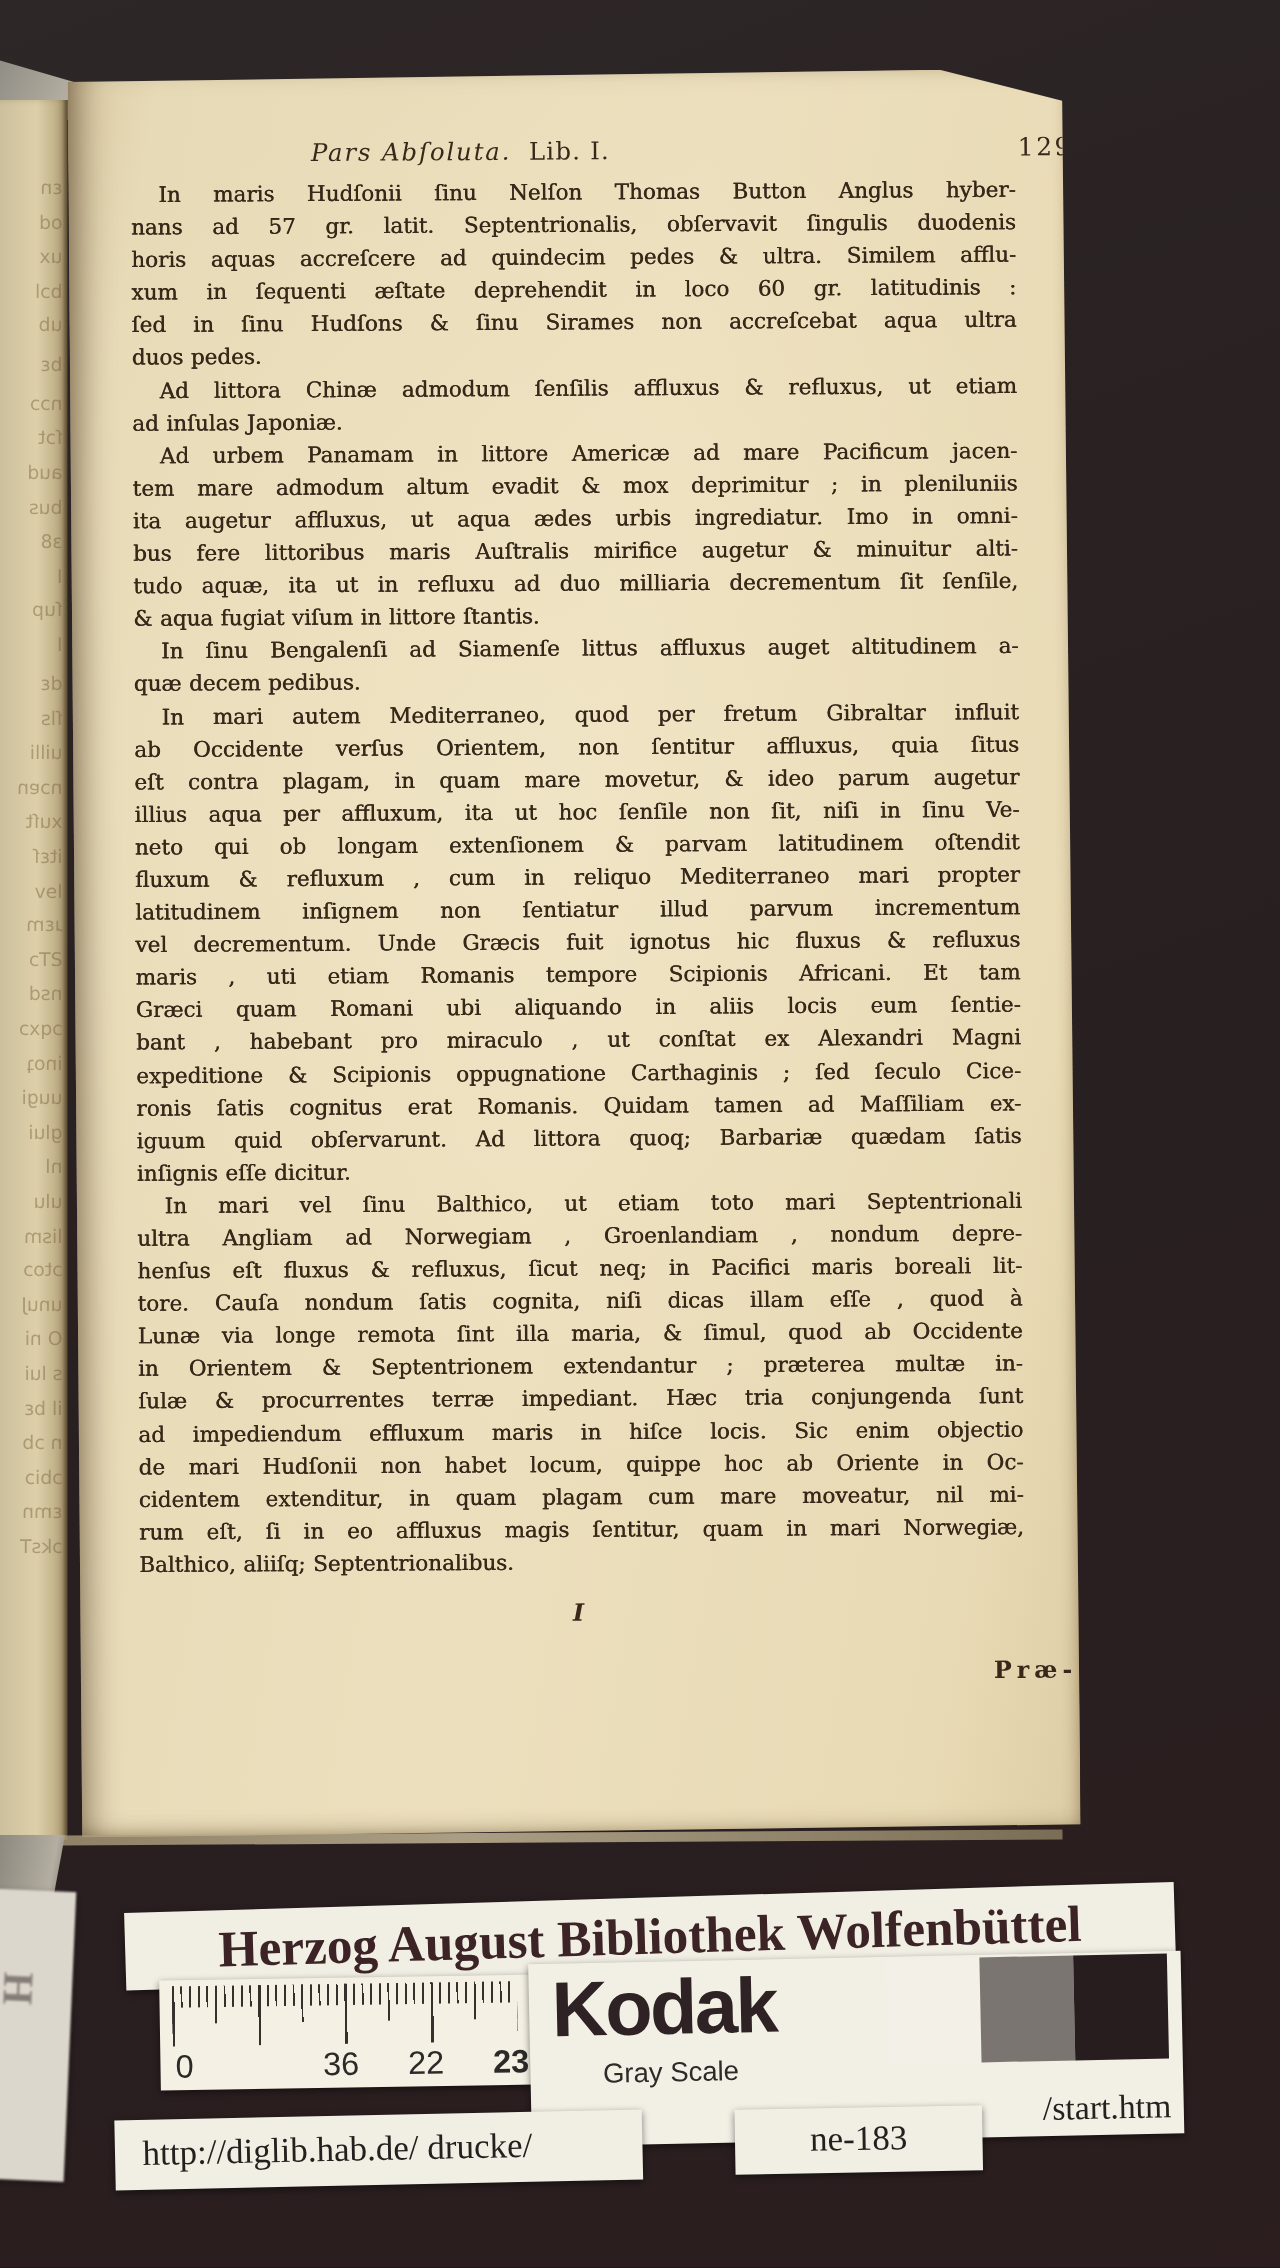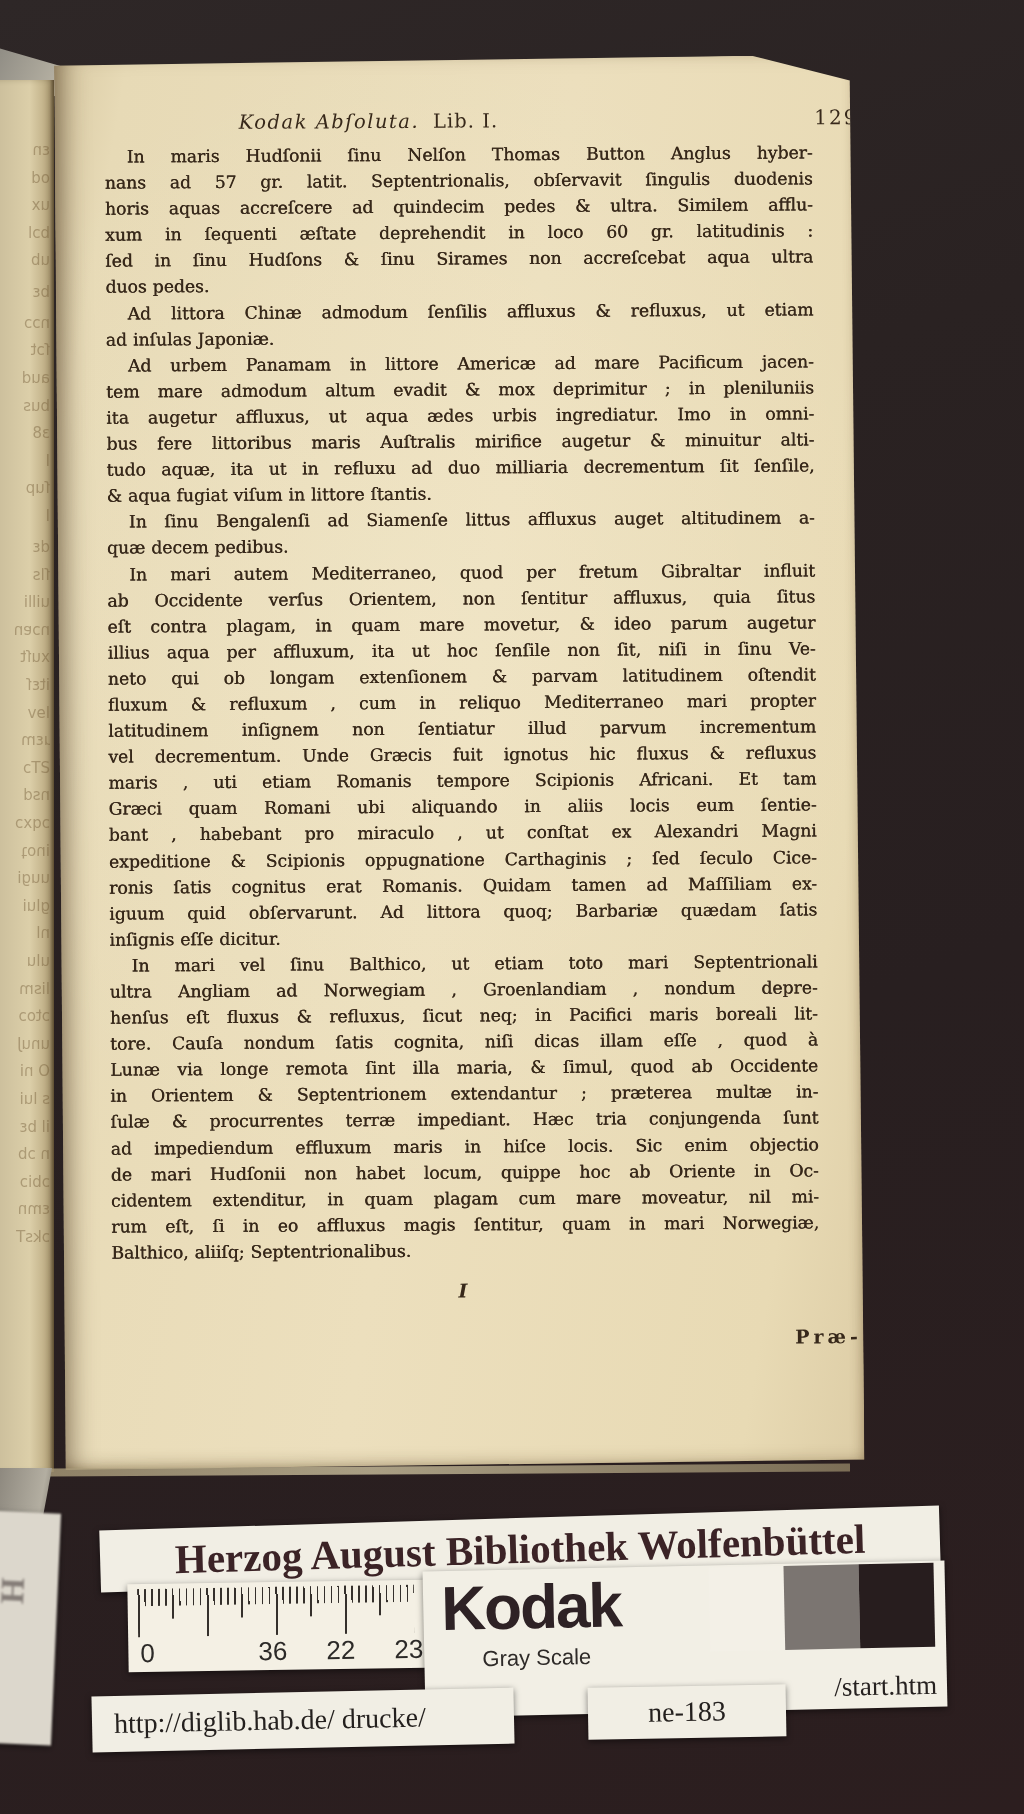--- a/index.html
+++ b/index.html
@@ -136,21 +136,21 @@
         <span>ɔbiɔ</span>
         <span>ɛmn</span>
         <span>ɔksT</span>
       </div>
   </div>
 
   <div class="page">
     <div class="text-block">
 
       <div class="running-head">
-        <span class="it">Kodak Abſoluta.</span>
+        <span class="it">Pars Abſoluta.</span>
         <span class="rm">Lib. I.</span>
         <span class="pagenum">129</span>
       </div>
 
       <div class="body-text">
           <div class="para">
             <div class="line first">In maris Hudſonii ſinu Nelſon Thomas Button Anglus hyber-</div>
             <div class="line">nans ad 57 gr. latit. Septentrionalis, obſervavit ſingulis duodenis</div>
             <div class="line">horis aquas accreſcere ad quindecim pedes &amp; ultra. Similem afflu-</div>
             <div class="line">xum in ſequenti æſtate deprehendit in loco 60 gr. latitudinis :</div>
@@ -224,21 +224,21 @@
   <div class="label side-label">
     <span>H</span>
   </div>
 
   <div class="label ruler">
     <div class="ticks"></div>
     <div class="nums">
         <span style="left: 2px;">0</span>
         <span style="left: 120px;">36</span>
         <span style="left: 188px; text-align: right;">22</span>
-        <span style="left: 256px;">23</span>
+        <span style="left: 256px; font-weight: bold;">23</span>
         <span style="left: 324px;">24</span>
       </div>
   </div>
 
   <div class="label kodak-card">
     <div class="kodak-brand">Kodak</div>
     <div class="kodak-sub">Gray Scale</div>
     <div class="patches">
         <div style="background: rgb(243, 240, 231);"></div>
         <div style="background: rgb(123, 117, 113);"></div>

